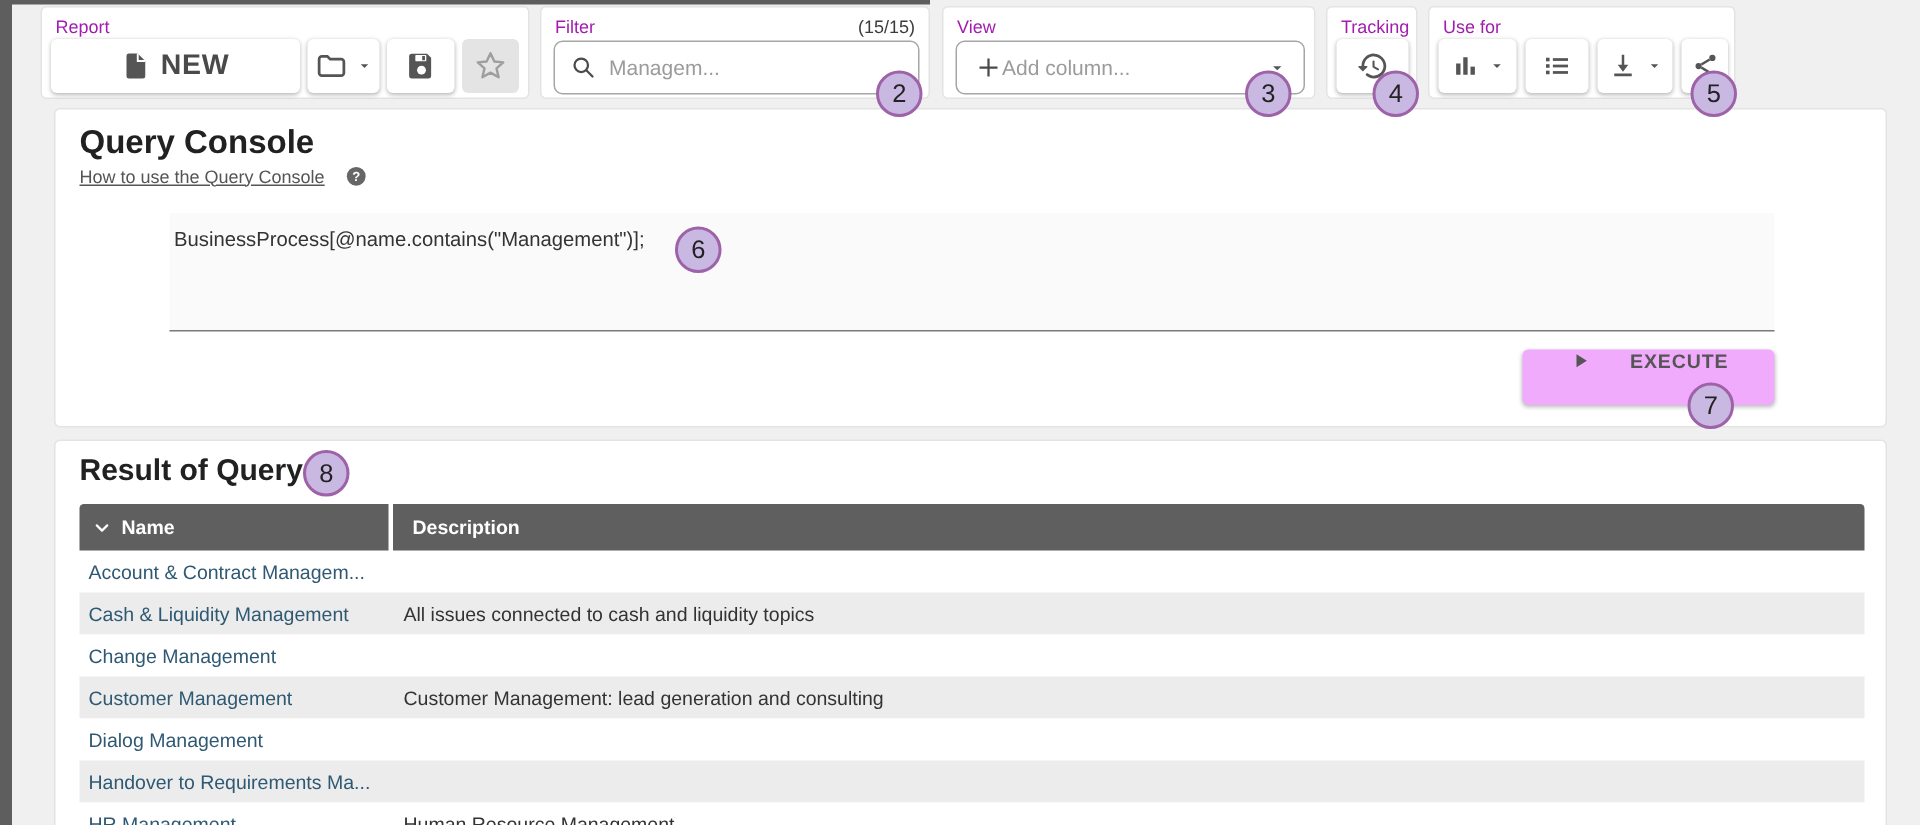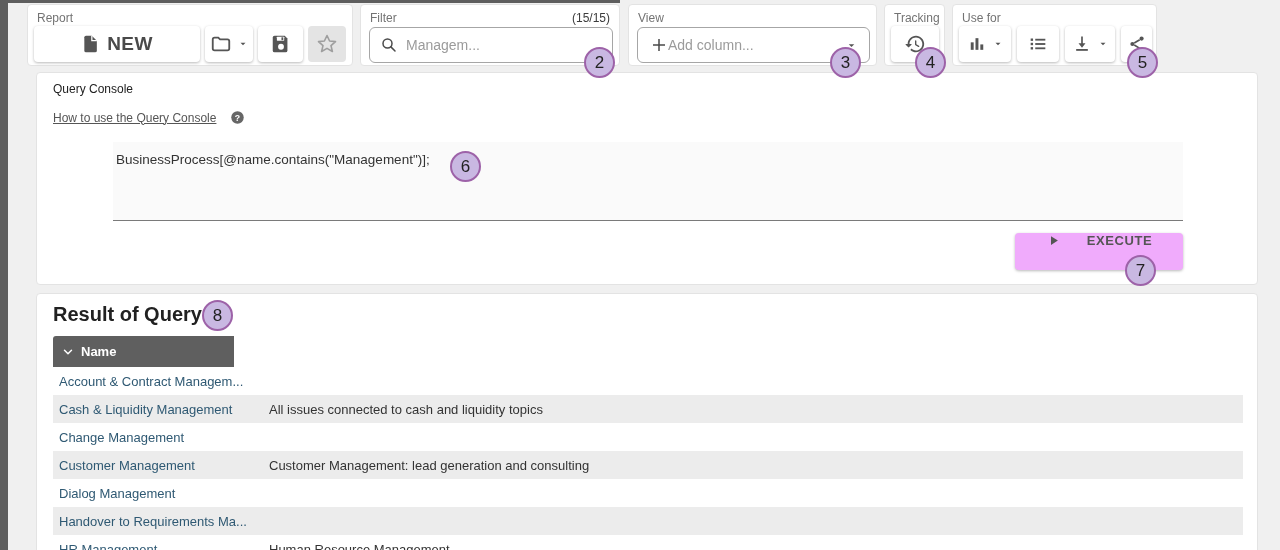--- a/index.html
+++ b/index.html
@@ -15,21 +15,21 @@
 
   
   .panel { position:absolute; top:4px; height:62px; background:#fff;
            border:1px solid #e3e3e3; border-radius:4px; }
   #panel-report   { left:27px;  width:326px; }
   #panel-filter   { left:360px; width:260px; }
   #panel-view     { left:628px; width:249px; }
   #panel-tracking { left:884px; width:61px;  }
   #panel-usefor   { left:952px; width:205px; }
 
-  .panel-label { position:absolute; top:6px; left:9px; font-size:12px; color:#737373; }
+  .panel-label { position:absolute; top:6px; left:9px; font-size:12px; color:#a21caf; }
   .panel-count { position:absolute; top:6px; right:9px; font-size:12px; color:#3c3c3c; }
 
   .tbtn { position:absolute; top:21px; height:36px; background:#fff; border-radius:4px;
           box-shadow:0 1px 3px rgba(0,0,0,.28); display:flex; align-items:center;
           justify-content:center; gap:6px; cursor:pointer; }
   #btn-new    { left:6px;   width:166px; }
   #btn-new .lbl { font-size:19px; font-weight:bold; color:#4a4a4a; letter-spacing:.4px; }
   #btn-folder { left:177px; width:48px; }
   #btn-save   { left:230px; width:45px; }
   #btn-star   { left:280px; width:38px; background:#e4e4e4; box-shadow:none; }
@@ -58,38 +58,38 @@
   #badge-6 { left:450px;  top:151px; }
   #badge-7 { left:1125px; top:255px; }
   #badge-8 { left:202px;  top:300px; }
 
   
   .card { position:absolute; left:36px; width:1222px; background:#fff;
           border:1px solid #e3e3e3; border-radius:4px; }
   #card-query   { top:72px;  height:213px; }
   #card-results { top:293px; height:290px; }
 
-  #qc-title { position:absolute; left:16px; top:9px; font-size:12px; font-weight:normal; color:#212121; }
+  #qc-title { position:absolute; left:16px; top:9px; font-size:22px; font-weight:bold; color:#212121; }
   #qc-help  { position:absolute; left:16px; top:37px; display:flex; align-items:center; gap:14px;
               font-size:12px; color:#555;text-decoration:underline; }
   #qc-code  { position:absolute; left:76px; top:69px; width:1070px; height:79px;
               background:#fafafa; border-bottom:1px solid #7a7a7a; font-size:13.5px; color:#333;
               padding:10px 3px; white-space:pre; cursor:text; }
   #btn-execute { position:absolute; left:978px; top:160px; width:168px; height:37px;
                  background:#f0abfc; border-radius:4px; box-shadow:0 1px 3px rgba(0,0,0,.28);
                  display:flex; align-items:flex-start; justify-content:center; gap:26px; cursor:pointer; }
   #btn-execute .lbl { font-size:13px; font-weight:bold; color:#555; letter-spacing:.6px; }
 
   #rq-title { position:absolute; left:16px; top:9px; font-size:20px; font-weight:bold; color:#212121; }
 
   .table { position:absolute; left:16px; top:42px; width:1190px; }
   .thead { display:flex; height:31px; }
   .th { background:#5f5f5f; color:#fff; font-size:13px; font-weight:bold;
         display:flex; align-items:center; cursor:pointer; }
-  .th.name { width:181px; border-radius:3px 0 0 0; padding-left:8px; gap:6px; }
+  .th.name { width:206px; border-radius:3px 0 0 0; padding-left:8px; gap:6px; }
   .th.desc { flex:1; margin-left:3px; border-radius:0 3px 0 0; padding-left:13px; }
   .trow { display:flex; height:28px; align-items:center; font-size:13px; background:#fff; }
   .trow.alt { background:#ececec; }
   .tcell.name { width:206px; padding-left:6px; color:#2f5973; white-space:nowrap;
                 overflow:hidden; cursor:pointer; }
   .tcell.desc { flex:1; padding-left:10px; color:#333; }
 
   svg { display:block; }
 </style>
 </head>
@@ -235,20 +235,23 @@
 <div class="card" id="card-results">
   <div id="rq-title">Result of Query</div>
   <div class="table">
     <div class="thead">
       <div class="th name">
         <svg width="14" height="14" viewBox="0 0 24 24">
           <polyline points="6,9 12,15 18,9" fill="none" stroke="#fff" stroke-width="2.5" stroke-linecap="round" stroke-linejoin="round"></polyline>
         </svg>
         <span>Name</span>
       </div>
+      <div class="th desc">
+        <span>Description</span>
+      </div>
     </div>
     <div>
         <div class="trow">
           <div class="tcell name">Account &amp; Contract Managem...</div>
         </div>
         <div class="trow alt">
           <div class="tcell name">Cash &amp; Liquidity Management</div>
           <div class="tcell desc">All issues connected to cash and liquidity topics</div>
         </div>
         <div class="trow">

